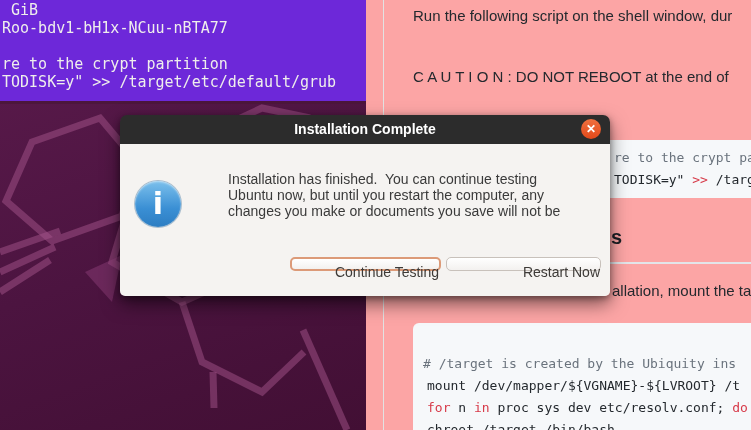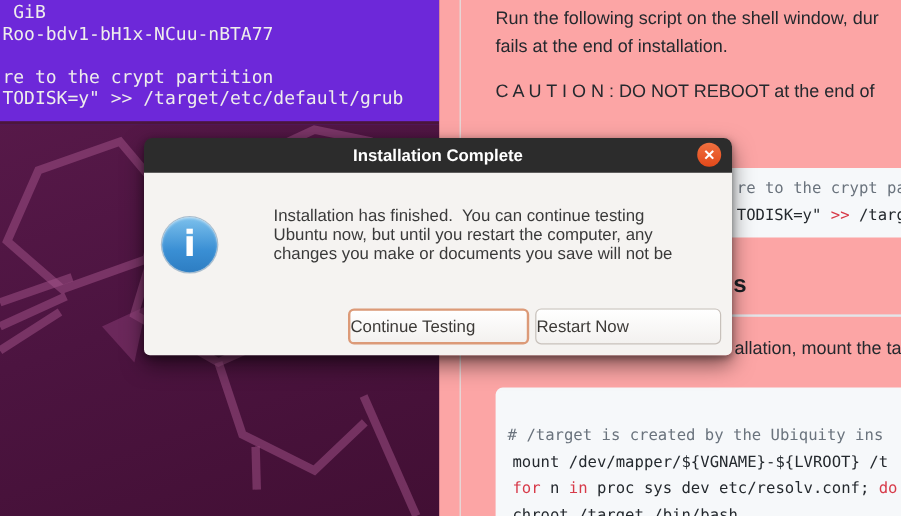--- a/index.html
+++ b/index.html
@@ -42,23 +42,23 @@
              background:linear-gradient(180deg,#f0703f,#e2491a);text-align:center;cursor:default;}
   .close-btn span{color:#ffffff;font-size:12px;font-weight:bold;line-height:20px;}
   .dlg-body{position:absolute;left:0;top:29px;width:100%;height:152px;background:#f5f3f1;
             border-radius:0 0 5px 5px;}
   .info-icon{position:absolute;left:15px;top:37px;width:46px;height:46px;border-radius:50%;
              background:linear-gradient(180deg,#7cc0ec 0%,#3a8fd4 60%,#2d7dc2 100%);
              box-shadow:inset 0 1px 2px rgba(255,255,255,.45), 0 0 0 1px rgba(30,90,140,.35);
              color:#ffffff;text-align:center;font:bold 30px/46px "DejaVu Sans",sans-serif;}
   .msg{position:absolute;left:108px;top:27px;color:#3a3a3a;font-size:14px;}
   .msg div{height:16px;line-height:16px;white-space:pre;}
-  .dlg-btn{position:absolute;top:113px;height:30px;border-radius:5px;box-sizing:border-box;
+  .dlg-btn{position:absolute;top:113px;height:14px;border-radius:5px;box-sizing:border-box;
            background:linear-gradient(180deg,#ffffff,#f3f1ef);
-           color:#3d3a37;font-size:14px;text-align:left;line-height:27px;cursor:default;}
+           color:#3d3a37;font-size:14px;text-align:right;line-height:27px;cursor:default;}
   .btn-continue{left:170px;width:151px;border:2px solid #dc9a78;}
   .btn-restart{left:326px;width:155px;border:1px solid #c8c1bb;line-height:29px;}
 </style>
 </head>
 <body>
 
 <div class="desktop">
   <svg width="366" height="430" viewBox="0 0 366 430">
     <g fill="none" stroke="#a3538a" stroke-opacity="0.5" stroke-width="7">
       <polygon points="100,118 137,162 122,216 52,241 6,201 32,142"></polygon>
@@ -80,21 +80,20 @@
   <div class="t-line" style="top:1px"> GiB</div>
   <div class="t-line" style="top:19px">Roo-bdv1-bH1x-NCuu-nBTA77</div>
   <div class="t-line" style="top:55px">re to the crypt partition</div>
   <div class="t-line" style="top:73px">TODISK=y" &gt;&gt; /target/etc/default/grub</div>
 </div>
 
 <div class="doc-panel">
   <div class="doc-vline"></div>
 
   <div class="para-line" style="left:47px;top:7px">Run the following script on the shell window, dur</div>
-  <div class="para-line" style="left:47px;top:30px">fails at the end of installation.</div>
   <div class="para-line" style="left:47px;top:68px">C A U T I O N : DO NOT REBOOT at the end of</div>
 
   <div class="code-block" style="top:140px;height:58px">
     <div class="code-line" style="left:201px;top:10px"><span class="tok-comment">re to the crypt pa</span></div>
     <div class="code-line" style="left:201px;top:32px"><span class="tok-plain">TODISK=y" </span><span class="tok-keyword">&gt;&gt;</span><span class="tok-plain"> /targ</span></div>
   </div>
 
   <div class="heading-frag">s</div>
   <div class="doc-hr"></div>
   <div class="para-line para3">allation, mount the ta</div>

